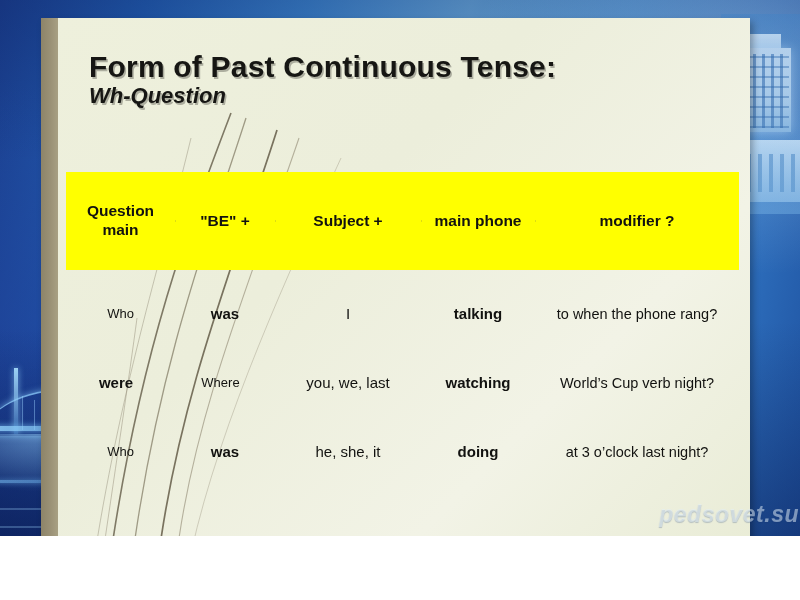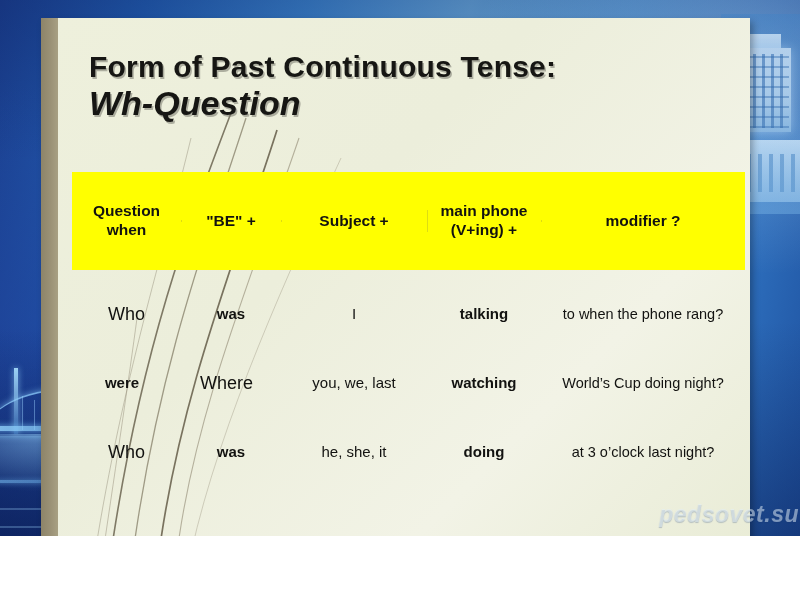--- a/index.html
+++ b/index.html
@@ -141,33 +141,33 @@
   .title-line1 {
     font-size: 30px;
     font-weight: bold;
     color: #161613;
     letter-spacing: 0.2px;
     line-height: 1.12;
     text-shadow: 1.5px 1.5px 0 rgba(120,120,110,0.55);
     white-space: nowrap;
   }
   .title-line2 {
-    font-size: 34px;
+    font-size: 22px;
     font-weight: bold;
     font-style: italic;
     color: #161613;
     line-height: 1.12;
     text-shadow: 1.5px 1.5px 0 rgba(120,120,110,0.55);
     white-space: nowrap;
   }
 
   
   .table-wrap {
     position: absolute;
-    left: 31px;
+    left: 25px;
     top: 154px;
     width: 673px;
   }
   .row {
     display: flex;
     align-items: center;
   }
   .header-row {
     background: #ffff00;
     height: 98px;
@@ -195,21 +195,21 @@
     position: absolute;
     left: 0; top: 8px; bottom: 8px;
     width: 1px;
     background: rgba(150,150,60,0.32);
   }
 
   .body-row { height: 69px; }
   .body-row .cell { font-size: 15px; line-height: 1.25; }
   .body-row .cell.bold { font-weight: bold; font-size: 15px; }
   .body-row .cell.c4 { font-size: 14.5px; }
-  .body-row .cell.c0 { font-size: 18px; }
+  .body-row .cell.c0 { font-size: 13px; }
   .spacer-row { height: 10px; }
 
   
   .watermark {
     position: absolute;
     right: 14px;
     bottom: 8px;
     font-size: 23px;
     font-weight: bold;
     font-style: italic;
@@ -269,47 +269,46 @@
     <div class="title-block">
       <div class="title-line1">Form of Past Continuous Tense:</div>
       <div class="title-line2">Wh-Question</div>
     </div>
 
     <div class="table-wrap">
 
       <div class="row header-row">
         <div class="cell c0">
           <div>Question</div>
-          <div>when</div>
+          <div>main</div>
         </div>
         <div class="cell c1">"BE"  +</div>
         <div class="cell c2">Subject +</div>
         <div class="cell c3">
           <div>main phone</div>
-          <div>(V+ing) +</div>
         </div>
         <div class="cell c4">modifier ?</div>
       </div>
 
       <div class="spacer-row"></div>
 
       <div class="row body-row">
         <div class="cell c0">Who</div>
         <div class="cell c1 bold">was</div>
         <div class="cell c2">I</div>
         <div class="cell c3 bold">talking</div>
         <div class="cell c4">to when the phone rang?</div>
       </div>
 
       <div class="row body-row">
         <div class="cell c1 bold">were</div>
         <div class="cell c0">Where</div>
         <div class="cell c2">you, we, last</div>
         <div class="cell c3 bold">watching</div>
-        <div class="cell c4">World’s Cup doing night?</div>
+        <div class="cell c4">World’s Cup verb night?</div>
       </div>
 
       <div class="row body-row">
         <div class="cell c0">Who</div>
         <div class="cell c1 bold">was</div>
         <div class="cell c2">he, she, it</div>
         <div class="cell c3 bold">doing</div>
         <div class="cell c4">at 3 o’clock last night?</div>
       </div>
 

